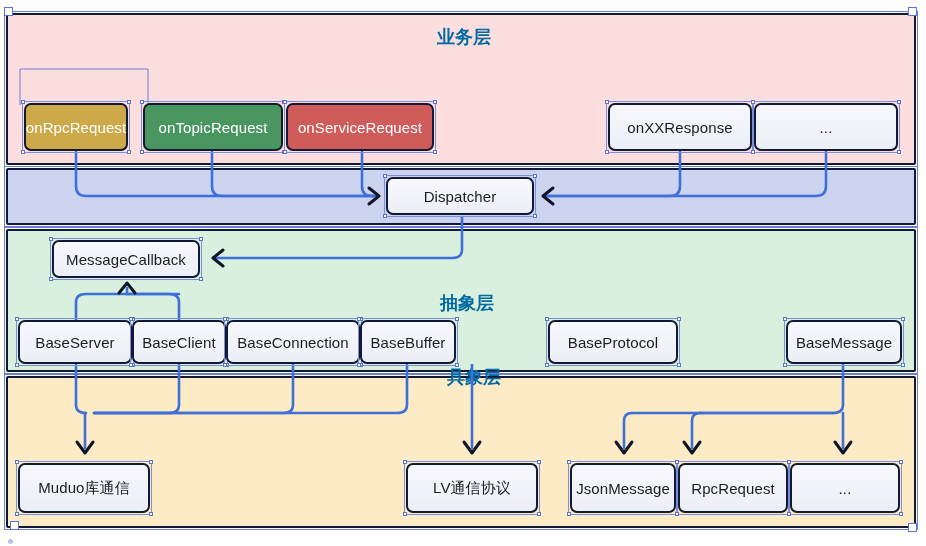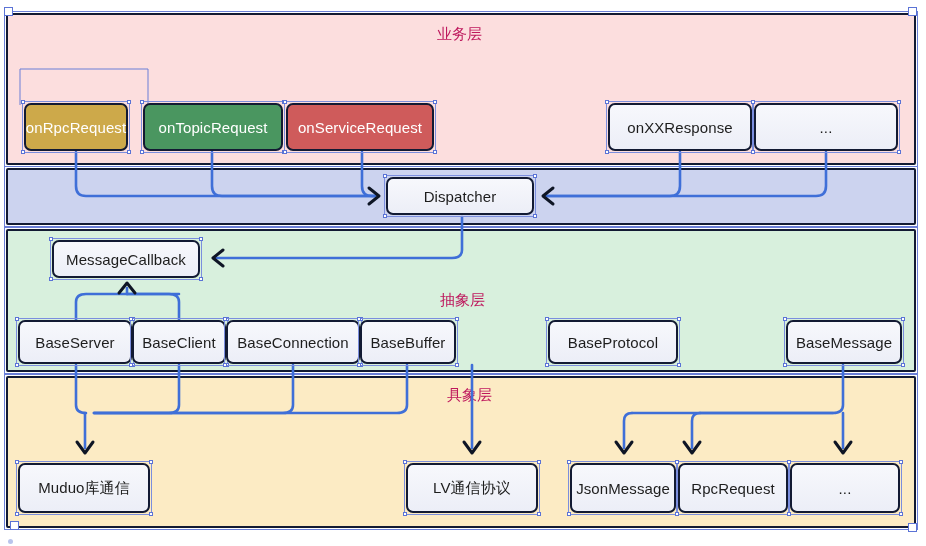--- a/index.html
+++ b/index.html
@@ -23,24 +23,25 @@
     border-radius: 2px;
   }
   .layer-outline {
     position: absolute;
     border: 1px solid #6b7fd7;
     box-sizing: border-box;
     pointer-events: none;
   }
   .layer-title {
     position: absolute;
-    font-size: 15px;
-    color: #be185d;
+    font-size: 18px;
+    color: #0369a1;
     white-space: nowrap;
     font-family: "Liberation Sans", "DejaVu Sans", sans-serif;
+    font-weight: bold;
   }
   
   .node {
     position: absolute;
     box-sizing: border-box;
     border: 2.5px solid #121a33;
     border-radius: 7px;
     display: flex;
     align-items: center;
     justify-content: center;
@@ -119,21 +120,21 @@
   <div class="layer-outline" style="left:4px; top:166px; width:914px; height:61px;"></div>
 
   <div class="layer" style="left:6px; top:229px; width:910px; height:143px; background:#d8f0dd;"></div>
   <div class="layer-outline" style="left:4px; top:227px; width:914px; height:147px;"></div>
 
   <div class="layer" style="left:6px; top:376px; width:910px; height:152px; background:#fcebc4;"></div>
   <div class="layer-outline" style="left:4px; top:374px; width:914px; height:156px;"></div>
 
   <div class="layer-title" style="left:437px; top:25px;">业务层</div>
   <div class="layer-title" style="left:440px; top:291px;">抽象层</div>
-  <div class="layer-title" style="left:447px; top:386px;">具象层</div>
+  <div class="layer-title" style="left:447px; top:365px;">具象层</div>
 
   <svg id="wires" viewBox="0 0 926 546" xmlns="http://www.w3.org/2000/svg">
 
     <path class="wire-thin" d="M 20,69 L 148,69 L 148,105"></path>
     <path class="wire-thin" d="M 20,69 L 20,105"></path>
 
     <path class="wire" d="M 76,152 L 76,186 Q 76,196 86,196 L 376,196"></path>
 
     <path class="wire" d="M 212,152 L 212,186 Q 212,196 222,196 L 376,196"></path>
 

